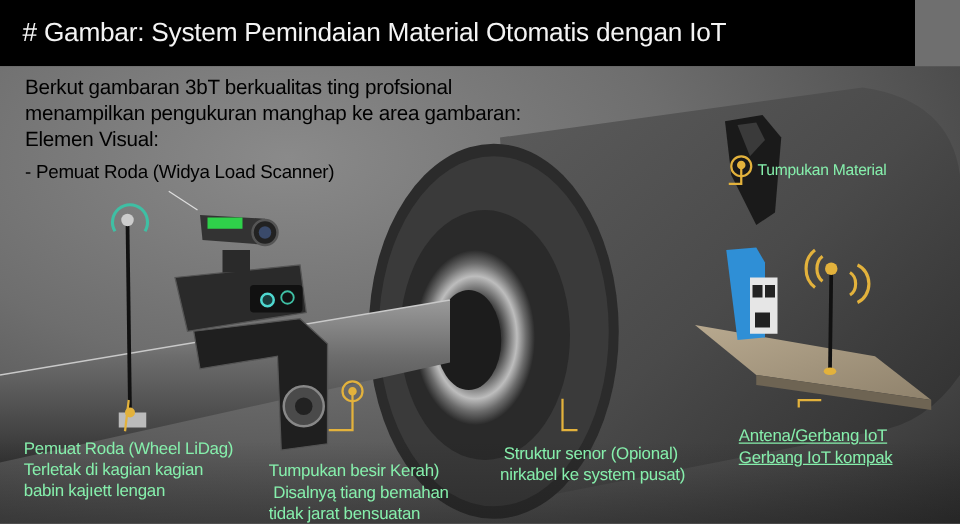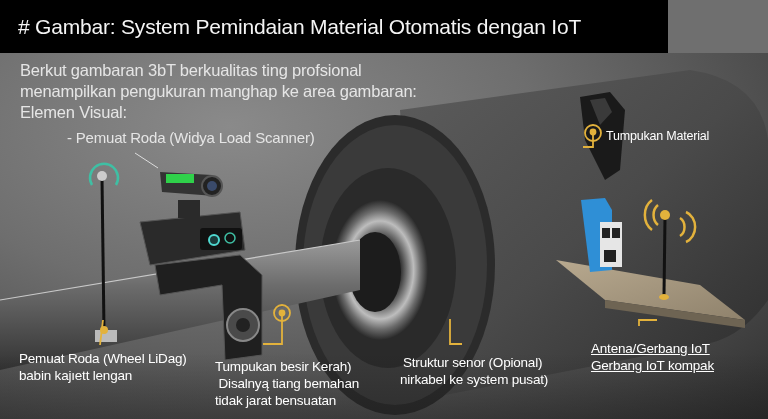--- a/index.html
+++ b/index.html
@@ -4,41 +4,41 @@
   <style>
     * { margin: 0; padding: 0; box-sizing: border-box; }
     html, body { width: 768px; height: 419px; overflow: hidden; }
     body {
       font-family: "Liberation Sans", sans-serif;
       background: #6f6f6f;
       position: relative;
       color: #f2f2f2;
     }
     .header {
-      position: absolute; left: 0; top: 0; width: 668px; height: 53px;
+      position: absolute; left: 0; top: 0; width: 732px; height: 53px;
       background: #000;
       display: flex; align-items: center;
       padding-left: 18px;
     }
     .header-title {
       font-size: 21px; color: #f4f4f4; letter-spacing: -0.2px;
     }
     .scene {
       position: absolute; left: 0; top: 53px; width: 768px; height: 366px;
       background: radial-gradient(ellipse at 30% 20%, #8a8a8a 0%, #6e6e6e 40%, #4a4a4a 75%, #2e2e2e 100%);
       overflow: hidden;
     }
     .intro {
       position: absolute; left: 20px; top: 60px; font-size: 16.5px; line-height: 21px;
-      color: #e5e5e5; letter-spacing: -0.2px;
+      color: #000000; letter-spacing: -0.2px;
     }
     .intro div { white-space: nowrap; }
-    .intro .bullet { margin-top: 4px; font-size: 15px; margin-left: 47px; }
+    .intro .bullet { margin-top: 4px; font-size: 15px; }
     .label {
-      position: absolute; font-size: 13.5px; line-height: 17px; color: #ffffff;
+      position: absolute; font-size: 13.5px; line-height: 17px; color: #86efac;
       white-space: nowrap; letter-spacing: -0.2px;
     }
     .label div { white-space: nowrap; }
     .label-right { font-size: 12.5px; }
     svg { position: absolute; left: 0; top: 0; }
     .bottom-shade {
       position: absolute; left: 0; top: 300px; width: 768px; height: 119px;
       background: linear-gradient(to bottom, rgba(20,20,20,0) 0%, rgba(20,20,20,0.55) 100%);
     }
   </style>
@@ -157,24 +157,25 @@
   <div>Elemen Visual:</div>
   <div class="bullet">- Pemuat Roda (Widya Load Scanner)</div>
 </div>
 
 <div class="label label-right" style="left:606px; top:128px;">
   <div>Tumpukan Material</div>
 </div>
 
 <div class="label" style="left:19px; top:350px;">
   <div>Pemuat Roda (Wheel LiDag)</div>
+  <div>Terletak di kagian kagian</div>
   <div>babin kajıett lengan</div>
 </div>
 
-<div class="label" style="left:215px; top:358px;">
+<div class="label" style="left:215px; top:368px;">
   <div>Tumpukan besir Kerah)</div>
   <div style="white-space:pre"> Disalnyą tiang bemahan</div>
   <div>tidak jarat bensuatan</div>
 </div>
 
 <div class="label" style="left:400px; top:354px;">
   <div style="padding-left:3px">Struktur senor (Opional)</div>
   <div>nirkabel ke system pusat)</div>
 </div>
 

